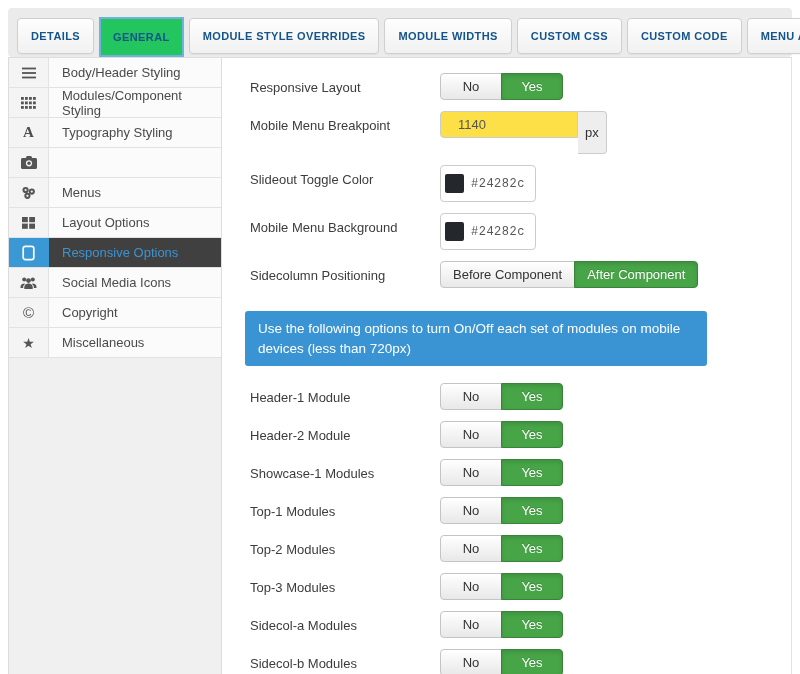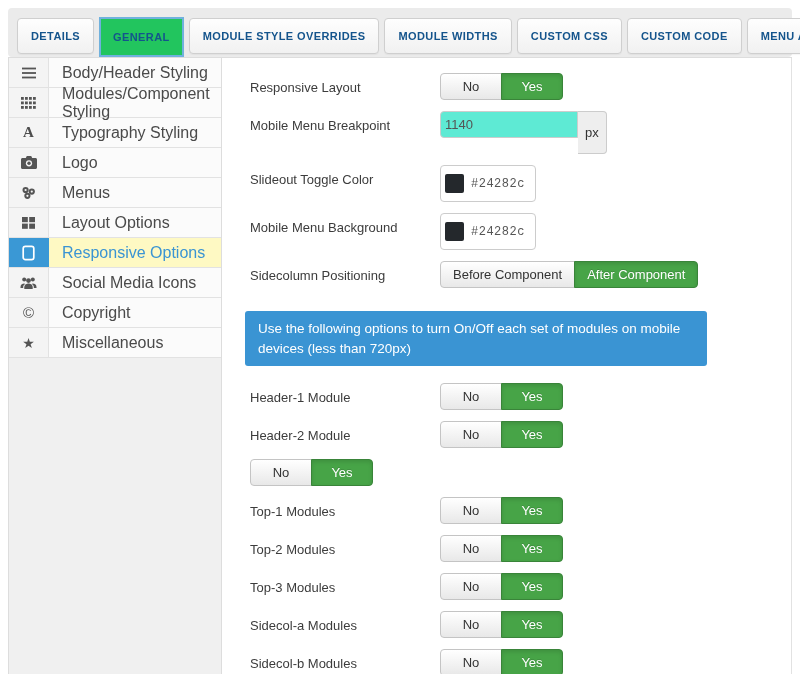--- a/index.html
+++ b/index.html
@@ -39,23 +39,23 @@
   
   .sidebar {
     width: 214px; flex: none; background: #f0f0f0;
     border-left: 1px solid #ddd; border-right: 1px solid #ddd;
   }
   .side-item { display: flex; height: 30px; background: #fbfbfb; border-bottom: 1px solid #e2e2e2; cursor: pointer; }
   .side-icon {
     width: 40px; flex: none; background: #f4f4f4; border-right: 1px solid #e2e2e2;
     display: flex; align-items: center; justify-content: center; color: #555;
   }
-  .side-label { flex: 1; display: flex; align-items: center; padding-left: 13px; font-size: 16px; color: #4a4a4a; }
+  .side-label { flex: 1; display: flex; align-items: center; padding-left: 13px; font-size: 13px; color: #4a4a4a; }
   .side-item.active .side-icon { background: #3a98d5; border-right-color: #3a98d5; }
-  .side-item.active .side-label { color: #3a94d3; background: #fef9c3; }
+  .side-item.active .side-label { color: #3a94d3; background: #404040; }
   .glyph { font-size: 14px; line-height: 1; color: #555; }
   .glyph.serif { font-family: "Liberation Serif", serif; font-weight: bold; font-size: 15px; color:#4d4d4d; }
   .glyph.big { font-size: 15px; }
 
   
   .content { flex: 1; background: #fff; border-right: 1px solid #e2e2e2; padding: 15px 0 0 28px; }
   .row { display: flex; align-items: flex-start; margin-bottom: 11px; gap: 28px; }
   .row-label { width: 162px; flex: none; font-size: 13px; color: #3c3c3c; padding-top: 7px; }
 
   .btn-group { display: inline-flex; }
@@ -67,21 +67,21 @@
   .btn:first-child { border-radius: 4px 0 0 4px; }
   .btn:last-child  { border-radius: 0 4px 4px 0; margin-left: -1px; }
   .btn.on {
     background: #47a447; border-color: #398439; color: #fff;
     box-shadow: inset 0 2px 4px rgba(0,0,0,.12); text-shadow: 0 -1px 0 rgba(0,0,0,.15);
   }
 
   .input-group { display: inline-flex; }
   .text-input {
     width: 138px; height: 27px; border: 1px solid #ccc; border-radius: 4px 0 0 4px;
-    padding: 0 4px; font-size: 13px; color: #555; font-family: inherit; outline: none; background:#5eead4;
+    padding: 0 17px; font-size: 13px; color: #555; font-family: inherit; outline: none; background:#fde047;
   }
   .addon {
     height: 43px; display: inline-flex; align-items: center; padding: 0 7px;
     background: #eee; border: 1px solid #ccc; border-left: none; border-radius: 0 4px 4px 0;
     font-size: 13px; color: #333;
   }
 
   .color-field {
     display: inline-flex; align-items: center; height: 37px; background: #fff;
     border: 1px solid #ccc; border-radius: 4px; padding: 0 10px 0 4px; cursor: pointer;
@@ -141,21 +141,20 @@
         <div class="side-label">Typography Styling</div>
       </div>
       <div class="side-item">
         <div class="side-icon">
           <svg width="16" height="13" viewBox="0 0 16 13">
             <path fill="#555" d="M5.8 0 L4.8 2 H1.5 C0.67 2 0 2.67 0 3.5 V11.5 C0 12.33 0.67 13 1.5 13 H14.5 C15.33 13 16 12.33 16 11.5 V3.5 C16 2.67 15.33 2 14.5 2 H11.2 L10.2 0 Z"></path>
             <circle cx="8" cy="7.3" r="3.1" fill="#f4f4f4"></circle>
             <circle cx="8" cy="7.3" r="1.7" fill="#555"></circle>
           </svg>
         </div>
-        <div class="side-label">Logo</div>
       </div>
       <div class="side-item">
         <div class="side-icon">
           <svg width="15" height="14" viewBox="0 0 15 14">
             <g fill="#555">
               <circle cx="4.6" cy="4" r="3.1"></circle>
               <circle cx="10.8" cy="5.6" r="3.1"></circle>
               <circle cx="6.4" cy="9.8" r="3.1"></circle>
             </g>
             <circle cx="4.6" cy="4" r="1.1" fill="#f4f4f4"></circle>
@@ -259,20 +258,21 @@
         </div>
       </div>
       <div class="row">
         <div class="row-label">Header-2 Module</div>
         <div class="btn-group">
           <div class="btn">No</div>
           <div class="btn on">Yes</div>
         </div>
       </div>
       <div class="row">
+        <div class="row-label">Showcase-1 Modules</div>
         <div class="btn-group">
           <div class="btn">No</div>
           <div class="btn on">Yes</div>
         </div>
       </div>
       <div class="row">
         <div class="row-label">Top-1 Modules</div>
         <div class="btn-group">
           <div class="btn">No</div>
           <div class="btn on">Yes</div>

